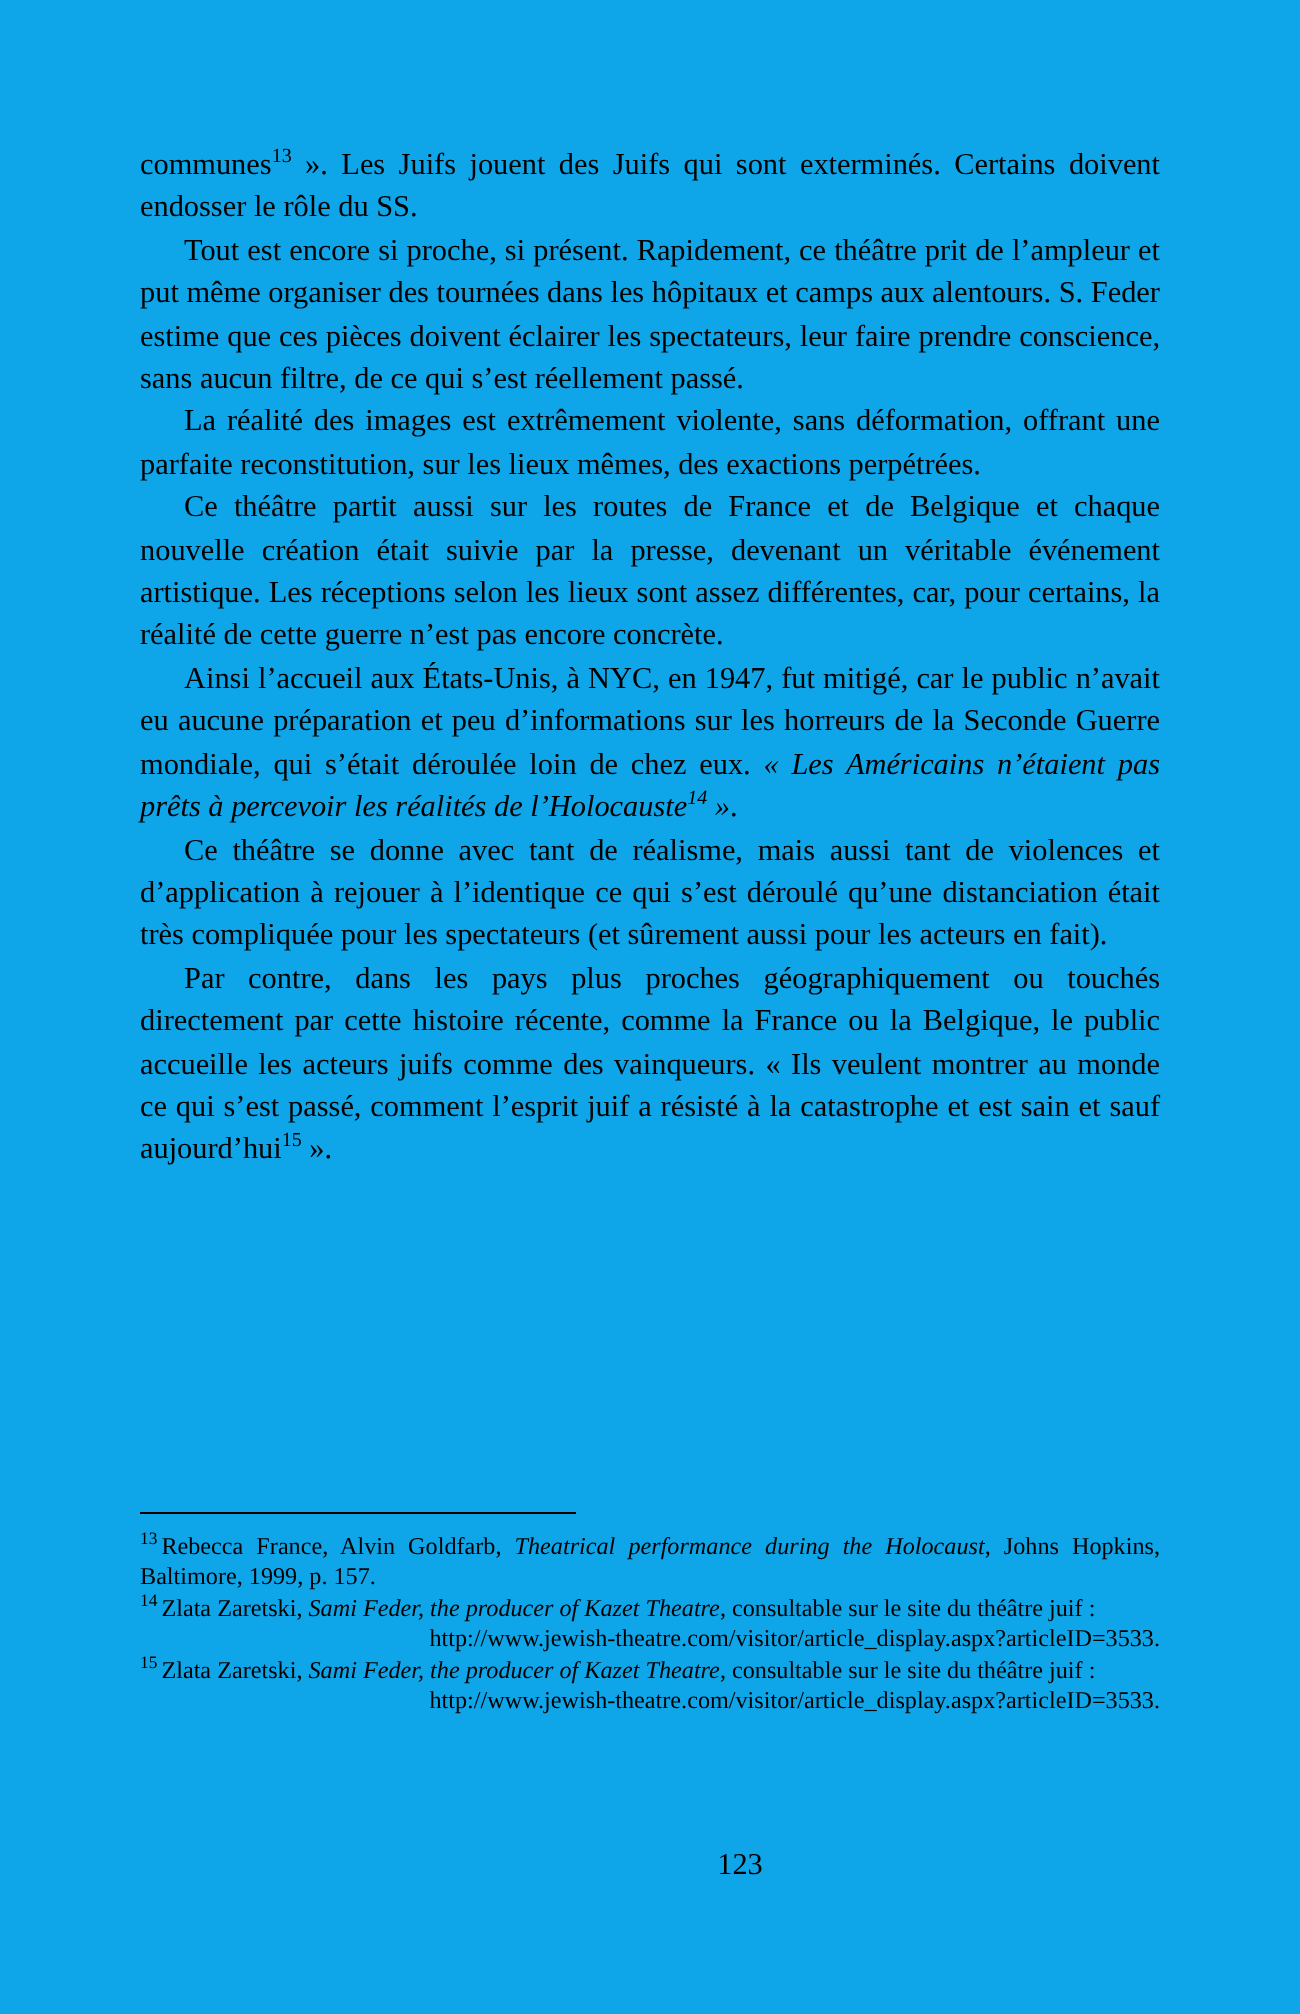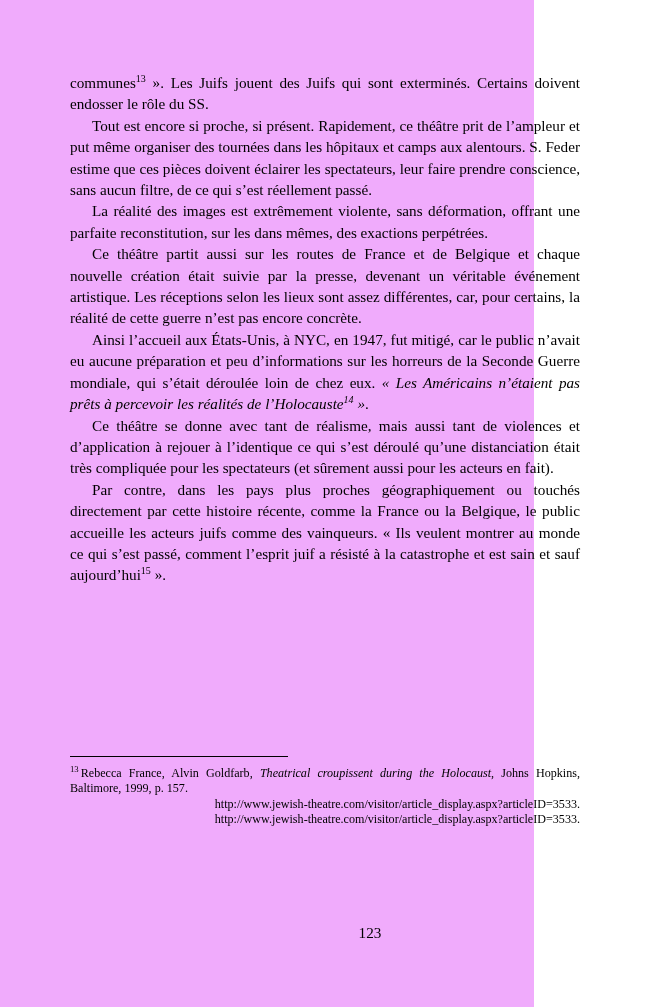--- a/index.html
+++ b/index.html
@@ -12,23 +12,23 @@
     height: 1007px;
     position: relative;
     font-family: "Liberation Serif", "DejaVu Serif", serif;
     color: #000000;
     overflow: hidden;
   }
 
   .page {
     position: absolute;
     left: 0; top: 0;
-    width: 534px;
+    width: 650px;
     height: 1007px;
-    background: #f0abfc;
+    background: #0ea5e9;
   }
 
   
   .body-block {
     position: absolute;
     left: 70px;
     top: 72px;
     width: 510px;
   }
 
@@ -96,31 +96,33 @@
   }
 </style>
 </head>
 <body>
 
 <div class="page">
 
   <div class="body-block" id="body-block">
       <p class="para no-indent" id="p-communes"><span>communes</span><sup class="fnref">13</sup><span> ». Les Juifs jouent des Juifs qui sont exterminés. Certains doivent endosser le rôle du SS.</span></p>
       <p class="para" id="p-tout-est-encore"><span>Tout est encore si proche, si présent. Rapidement, ce théâtre prit de l’ampleur et put même organiser des tournées dans les hôpitaux et camps aux alentours. S. Feder estime que ces pièces doivent éclairer les spectateurs, leur faire prendre conscience, sans aucun filtre, de ce qui s’est réellement passé.</span></p>
-      <p class="para" id="p-la-realite"><span>La réalité des images est extrêmement violente, sans déformation, offrant une parfaite reconstitution, sur les dans mêmes, des exactions perpétrées.</span></p>
+      <p class="para" id="p-la-realite"><span>La réalité des images est extrêmement violente, sans déformation, offrant une parfaite reconstitution, sur les lieux mêmes, des exactions perpétrées.</span></p>
       <p class="para" id="p-ce-theatre-partit"><span>Ce théâtre partit aussi sur les routes de France et de Belgique et chaque nouvelle création était suivie par la presse, devenant un véritable événement artistique. Les réceptions selon les lieux sont assez différentes, car, pour certains, la réalité de cette guerre n’est pas encore concrète.</span></p>
       <p class="para" id="p-ainsi-accueil"><span>Ainsi l’accueil aux États-Unis, à NYC, en 1947, fut mitigé, car le public n’avait eu aucune préparation et peu d’informations sur les horreurs de la Seconde Guerre mondiale, qui s’était déroulée loin de chez eux. </span><i>« Les Américains n’étaient pas prêts à percevoir les réalités de l’Holocauste</i><sup class="fnref ital">14</sup><i> »</i><span>.</span></p>
       <p class="para" id="p-ce-theatre-se-donne"><span>Ce théâtre se donne avec tant de réalisme, mais aussi tant de violences et d’application à rejouer à l’identique ce qui s’est déroulé qu’une distanciation était très compliquée pour les spectateurs (et sûrement aussi pour les acteurs en fait).</span></p>
       <p class="para" id="p-par-contre"><span>Par contre, dans les pays plus proches géographiquement ou touchés directement par cette histoire récente, comme la France ou la Belgique, le public accueille les acteurs juifs comme des vainqueurs. « Ils veulent montrer au monde ce qui s’est passé, comment l’esprit juif a résisté à la catastrophe et est sain et sauf aujourd’hui</span><sup class="fnref">15</sup><span> ».</span></p>
     </div>
 
   <div class="footnote-area">
     <div class="fn-rule" style="width: 218px;"></div>
     <div id="footnote-list">
-        <p class="footnote" id="fn-13"><sup class="fnnum">13</sup><span>Rebecca France, Alvin Goldfarb, </span><i>Theatrical croupissent during the Holocaust</i><span>, Johns Hopkins, Baltimore, 1999, p. 157.</span></p>
+        <p class="footnote" id="fn-13"><sup class="fnnum">13</sup><span>Rebecca France, Alvin Goldfarb, </span><i>Theatrical performance during the Holocaust</i><span>, Johns Hopkins, Baltimore, 1999, p. 157.</span></p>
+        <p class="footnote" id="fn-14"><sup class="fnnum">14</sup><span>Zlata Zaretski, </span><i>Sami Feder, the producer of Kazet Theatre</i><span>, consultable sur le site du théâtre juif :</span></p>
         <p class="footnote plain">http://www.jewish-theatre.com/visitor/article_display.aspx?articleID=3533.</p>
+        <p class="footnote" id="fn-15"><sup class="fnnum">15</sup><span>Zlata Zaretski, </span><i>Sami Feder, the producer of Kazet Theatre</i><span>, consultable sur le site du théâtre juif :</span></p>
         <p class="footnote plain">http://www.jewish-theatre.com/visitor/article_display.aspx?articleID=3533.</p>
       </div>
   </div>
 
   <div class="page-number">123</div>
 
 </div>
 
 </body></html>

